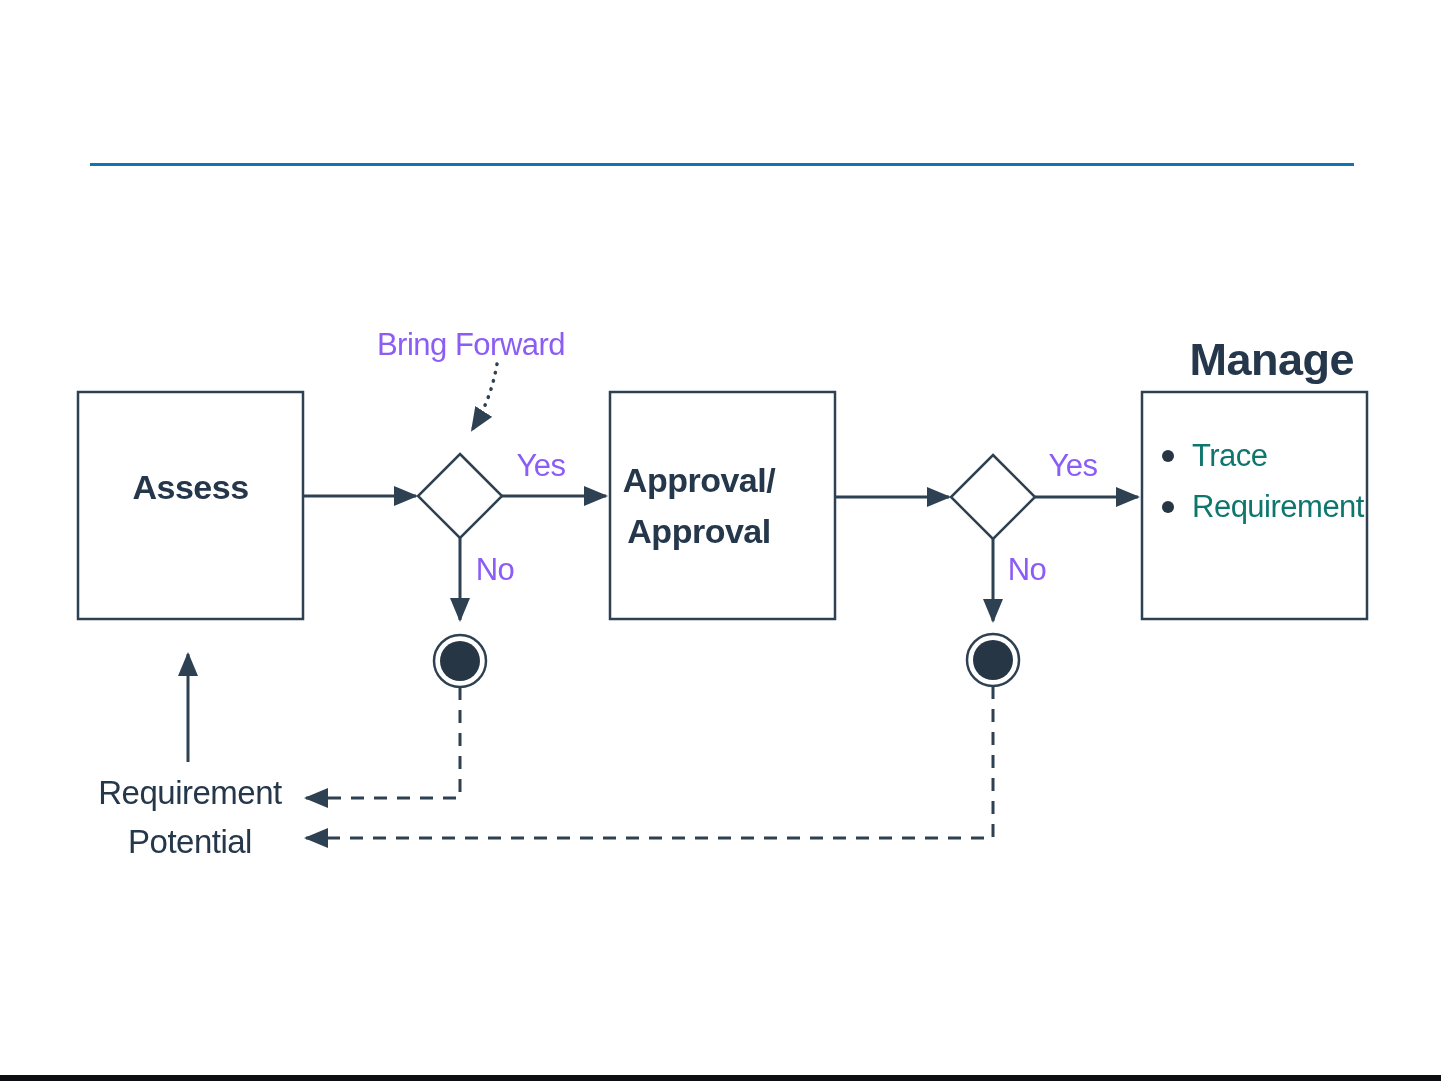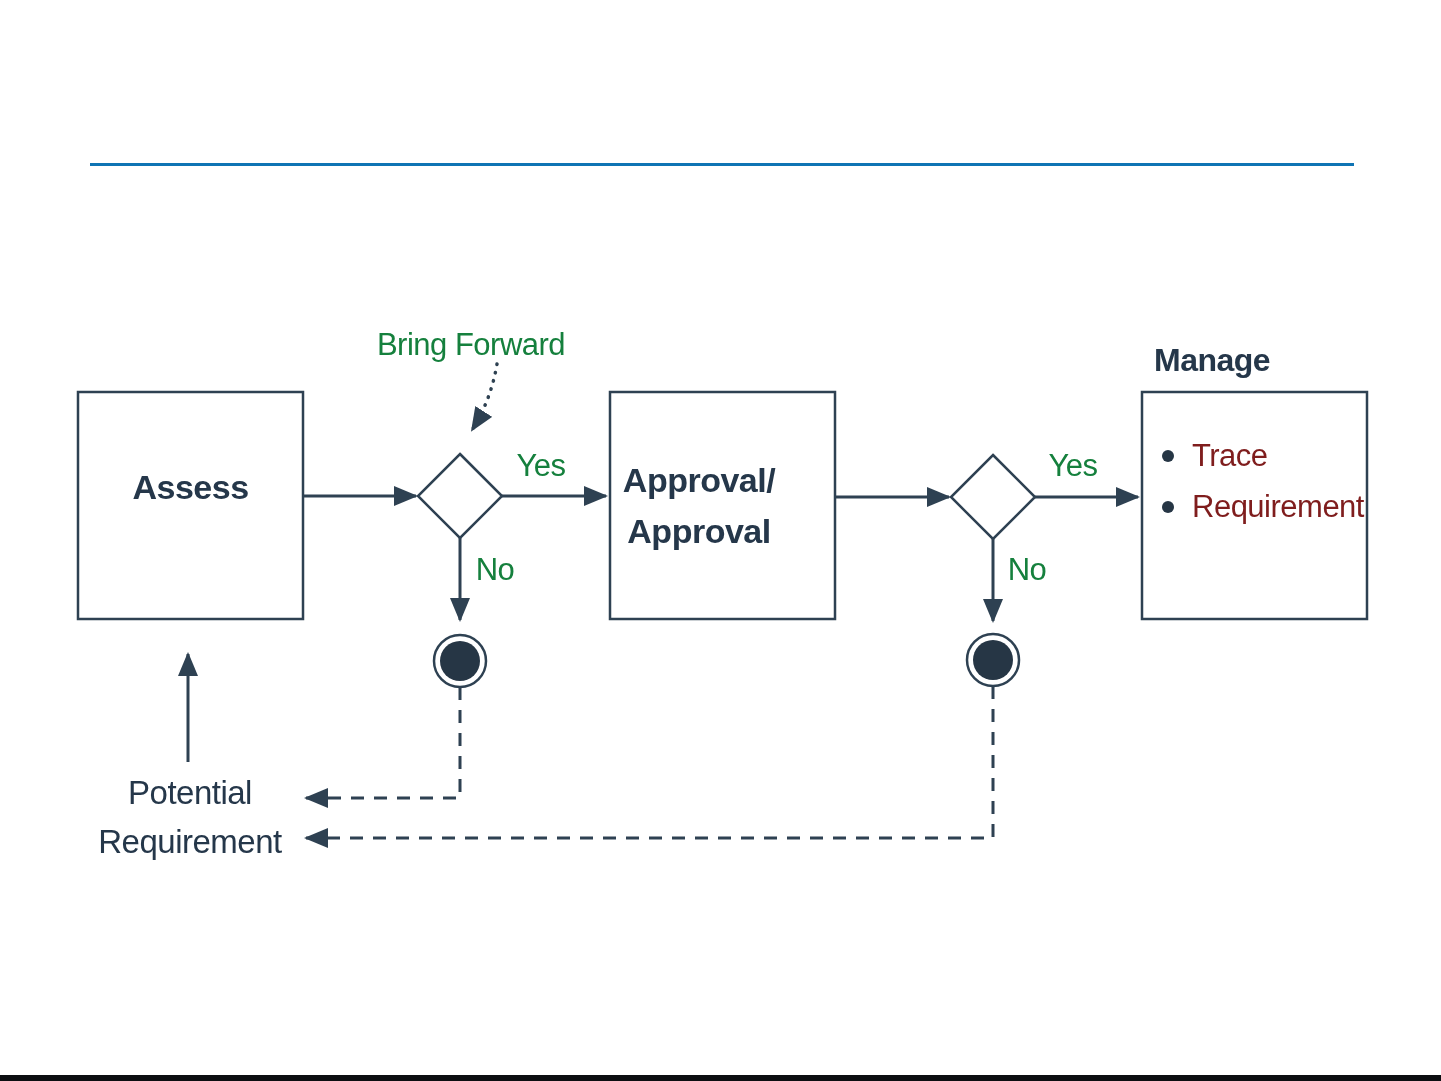--- a/index.html
+++ b/index.html
@@ -23,21 +23,21 @@
     left: 0; top: 1075px;
     width: 1441px; height: 6px;
     background: #0c0e11;
   }
   svg.canvas {
     position: absolute;
     left: 0; top: 0;
   }
   .lbl {
     position: absolute;
-    color: #15803d;
+    color: #8b5cf6;
     font-size: 31px;
     letter-spacing: -0.5px;
     line-height: 36px;
     text-align: center;
     white-space: nowrap;
   }
   .node-text {
     position: absolute;
     display: flex;
     flex-direction: column;
@@ -48,23 +48,23 @@
     letter-spacing: -0.5px;
     color: #25374a;
     text-align: center;
   }
   .node-text .line { line-height: 51px; }
   #manage-title {
     position: absolute;
     left: 1154px; top: 340px;
     width: 200px;
     font-weight: 700;
-    font-size: 32px;
+    font-size: 45px;
     letter-spacing: -0.5px;
-    text-align: left;
+    text-align: right;
     line-height: 40px;
   }
   #manage-list {
     position: absolute;
     left: 1162px; top: 430px;
     width: 196px;
   }
   .manage-row {
     display: flex;
     align-items: center;
@@ -73,21 +73,21 @@
   .bullet {
     width: 12px; height: 12px;
     border-radius: 50%;
     background: #263645;
     margin-right: 18px;
     flex: 0 0 auto;
   }
   .manage-row .item-label {
     font-size: 31px;
     letter-spacing: -0.5px;
-    color: #7f1d1d;
+    color: #0f766e;
     line-height: 1;
   }
   #potential-label {
     position: absolute;
     left: 65px; top: 768px;
     width: 250px;
     text-align: center;
     font-size: 33px;
     letter-spacing: -0.5px;
     line-height: 49px;
@@ -161,18 +161,18 @@
       <span class="bullet"></span>
       <span class="item-label">Trace</span>
     </div>
     <div class="manage-row">
       <span class="bullet"></span>
       <span class="item-label">Requirement</span>
     </div>
   </div>
 
   <div id="potential-label">
+    <div>Requirement</div>
     <div>Potential</div>
-    <div>Requirement</div>
   </div>
 
   <div id="bottom-bar"></div>
 </div>
 
 </body></html>

